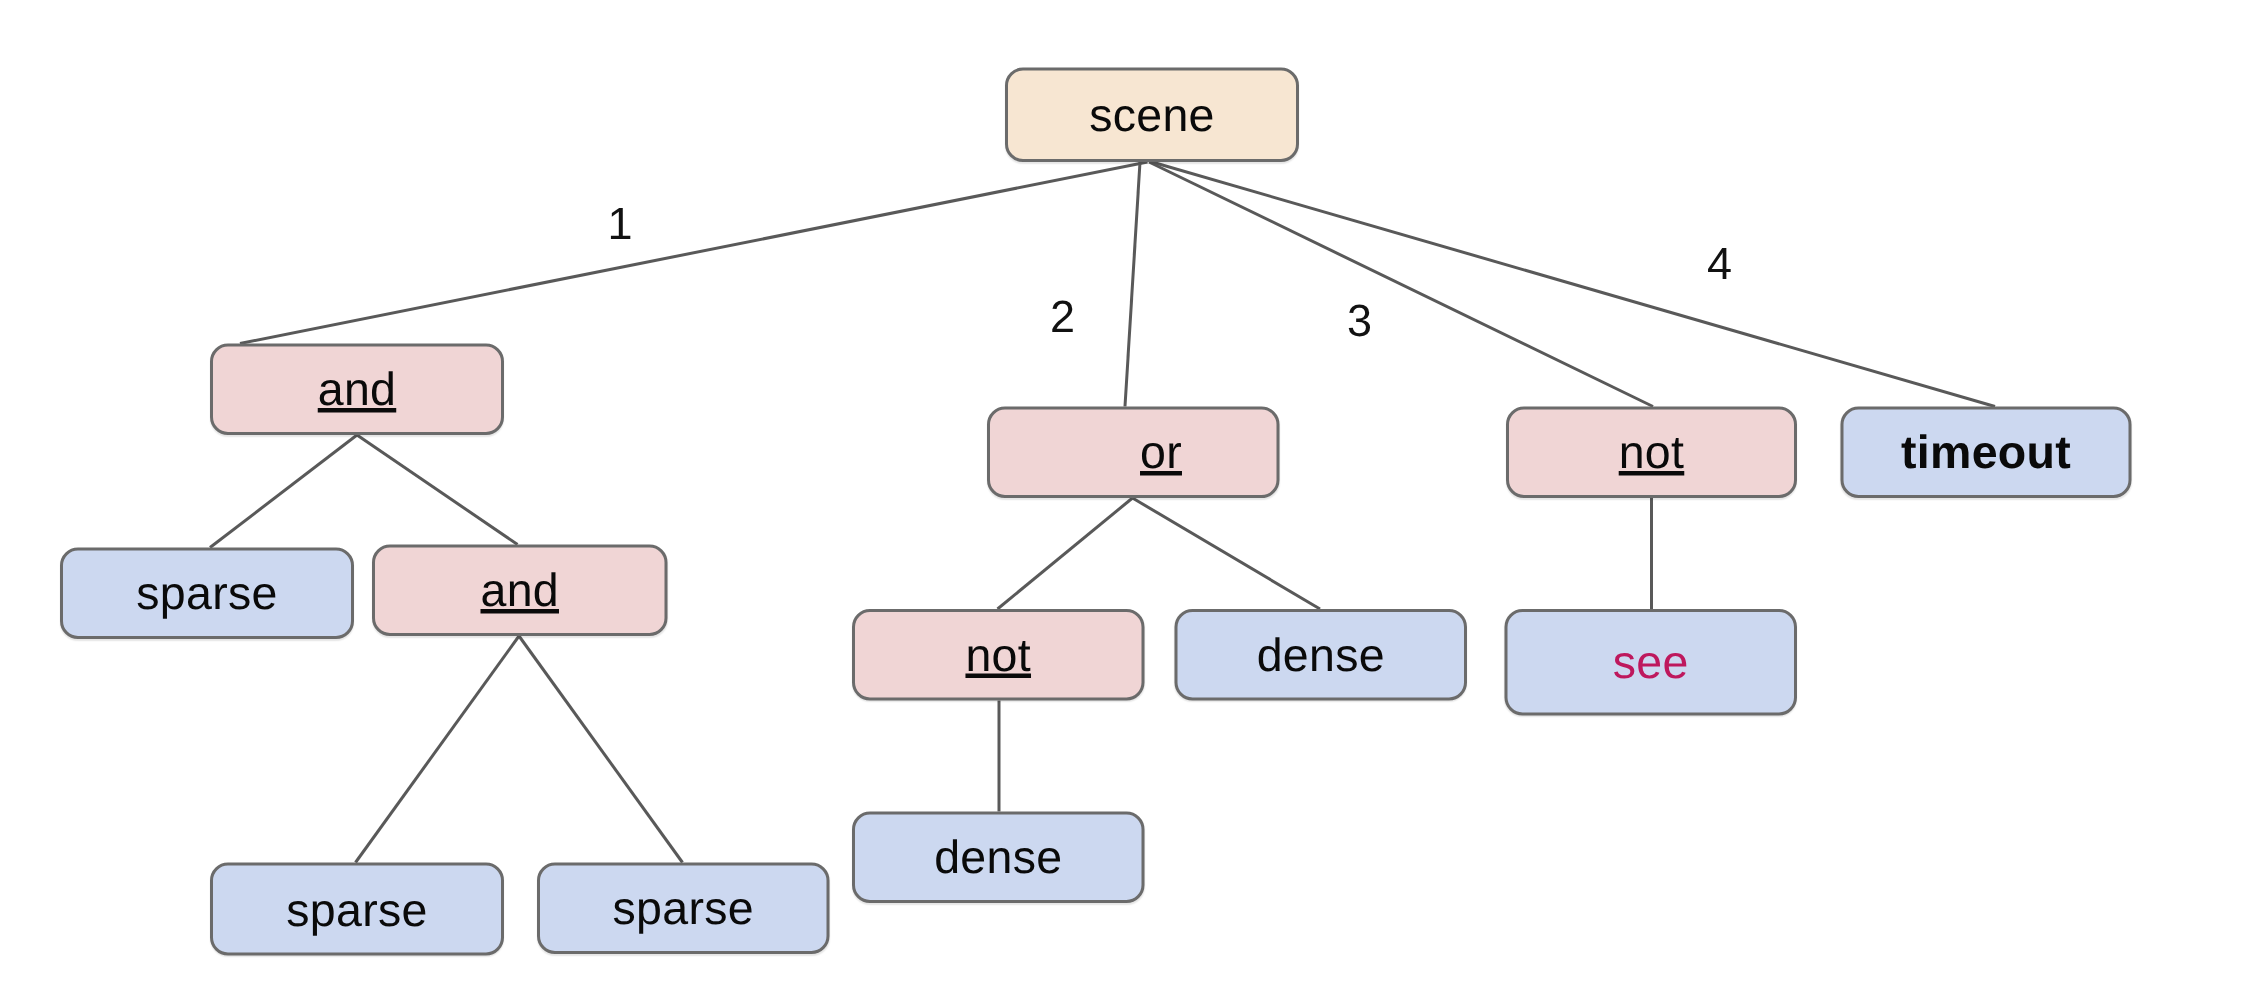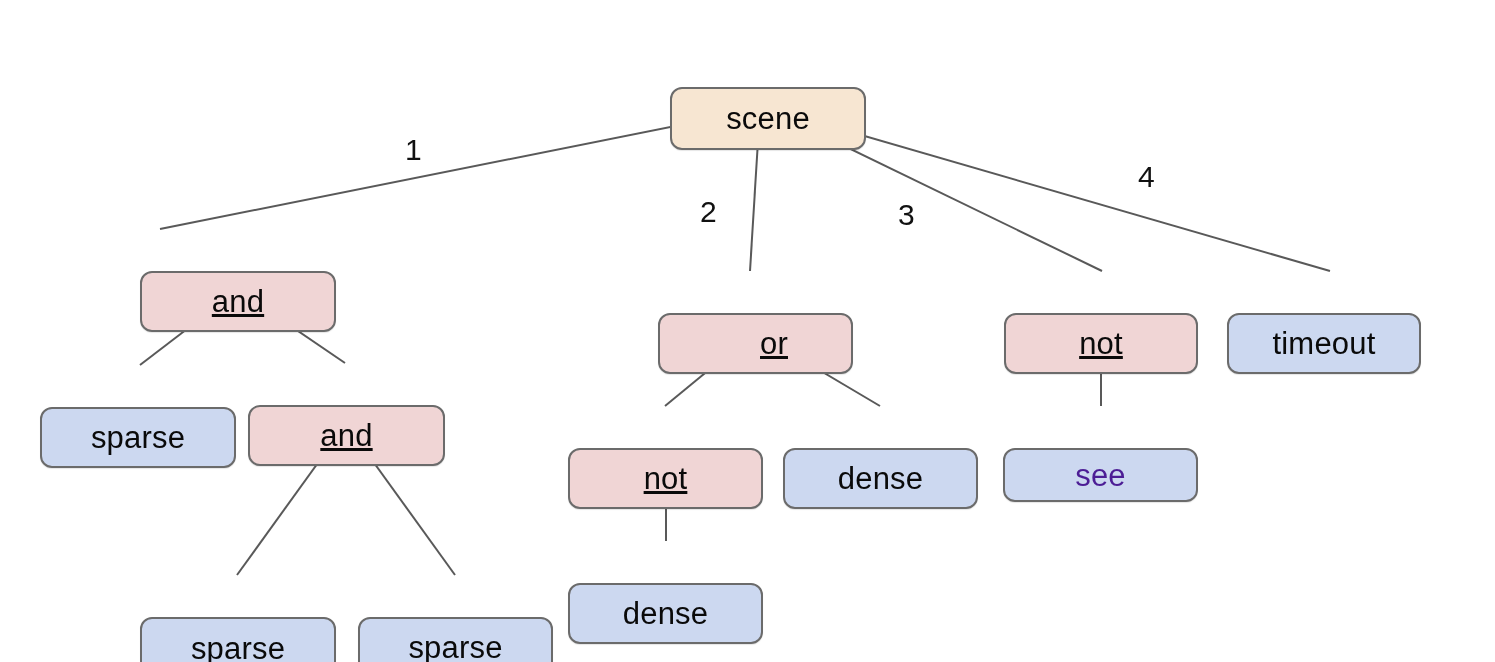--- a/index.html
+++ b/index.html
@@ -30,21 +30,20 @@
     align-items: center;
     justify-content: center;
     border: 2px solid #6b6b6b;
     border-radius: 12px;
     color: #0a0a0a;
     font-size: 31px;
     line-height: 1;
     letter-spacing: 0.2px;
     white-space: nowrap;
     box-shadow: 0 1px 1px rgba(0,0,0,0.10);
-    margin-top: 42px;
   }
   .node.root   { background: #f7e6d2; }
   .node.op     { background: #f0d5d5; text-decoration: underline; }
   .node.leaf   { background: #ccd8f0; }
   .edge-label {
     position: absolute;
     color: #111111;
     font-size: 30px;
     line-height: 1;
     white-space: nowrap;
@@ -77,36 +76,36 @@
     </div>
     <div class="node op" style="left: 140px; top: 229px; width: 196px; height: 61px; border-color: rgb(107, 107, 107); color: rgb(10, 10, 10); background: rgb(240, 213, 213);">
       <span>and</span>
     </div>
     <div class="node op" style="left: 658px; top: 271px; width: 195px; height: 61px; border-color: rgb(107, 107, 107); color: rgb(10, 10, 10); background: rgb(240, 213, 213); padding-left: 37px;">
       <span>or</span>
     </div>
     <div class="node op" style="left: 1004px; top: 271px; width: 194px; height: 61px; border-color: rgb(107, 107, 107); color: rgb(10, 10, 10); background: rgb(240, 213, 213);">
       <span>not</span>
     </div>
-    <div class="node leaf" style="left: 1227px; top: 271px; width: 194px; height: 61px; border-color: rgb(107, 107, 107); color: rgb(10, 10, 10); background: rgb(204, 216, 240);">
+    <div class="node leaf" style="left: 1227px; top: 271px; width: 194px; height: 61px; border-color: rgb(107, 107, 107); color: rgb(10, 10, 10); background: rgb(204, 216, 240); font-weight: bold;">
       <span>timeout</span>
     </div>
     <div class="node leaf" style="left: 40px; top: 365px; width: 196px; height: 61px; border-color: rgb(107, 107, 107); color: rgb(10, 10, 10); background: rgb(204, 216, 240);">
       <span>sparse</span>
     </div>
     <div class="node op" style="left: 248px; top: 363px; width: 197px; height: 61px; border-color: rgb(107, 107, 107); color: rgb(10, 10, 10); background: rgb(240, 213, 213);">
       <span>and</span>
     </div>
     <div class="node op" style="left: 568px; top: 406px; width: 195px; height: 61px; border-color: rgb(107, 107, 107); color: rgb(10, 10, 10); background: rgb(240, 213, 213);">
       <span>not</span>
     </div>
     <div class="node leaf" style="left: 783px; top: 406px; width: 195px; height: 61px; border-color: rgb(107, 107, 107); color: rgb(10, 10, 10); background: rgb(204, 216, 240);">
       <span>dense</span>
     </div>
-    <div class="node leaf" style="left: 1003px; top: 406px; width: 195px; height: 54px; border-color: rgb(107, 107, 107); color: #4c1d95; background: rgb(204, 216, 240);">
+    <div class="node leaf" style="left: 1003px; top: 406px; width: 195px; height: 71px; border-color: rgb(107, 107, 107); color: #be185d; background: rgb(204, 216, 240);">
       <span>see</span>
     </div>
     <div class="node leaf" style="left: 568px; top: 541px; width: 195px; height: 61px; border-color: rgb(107, 107, 107); color: rgb(10, 10, 10); background: rgb(204, 216, 240);">
       <span>dense</span>
     </div>
     <div class="node leaf" style="left: 140px; top: 575px; width: 196px; height: 62px; border-color: rgb(107, 107, 107); color: rgb(10, 10, 10); background: rgb(204, 216, 240);">
       <span>sparse</span>
     </div>
     <div class="node leaf" style="left: 358px; top: 575px; width: 195px; height: 61px; border-color: rgb(107, 107, 107); color: rgb(10, 10, 10); background: rgb(204, 216, 240);">
       <span>sparse</span>

